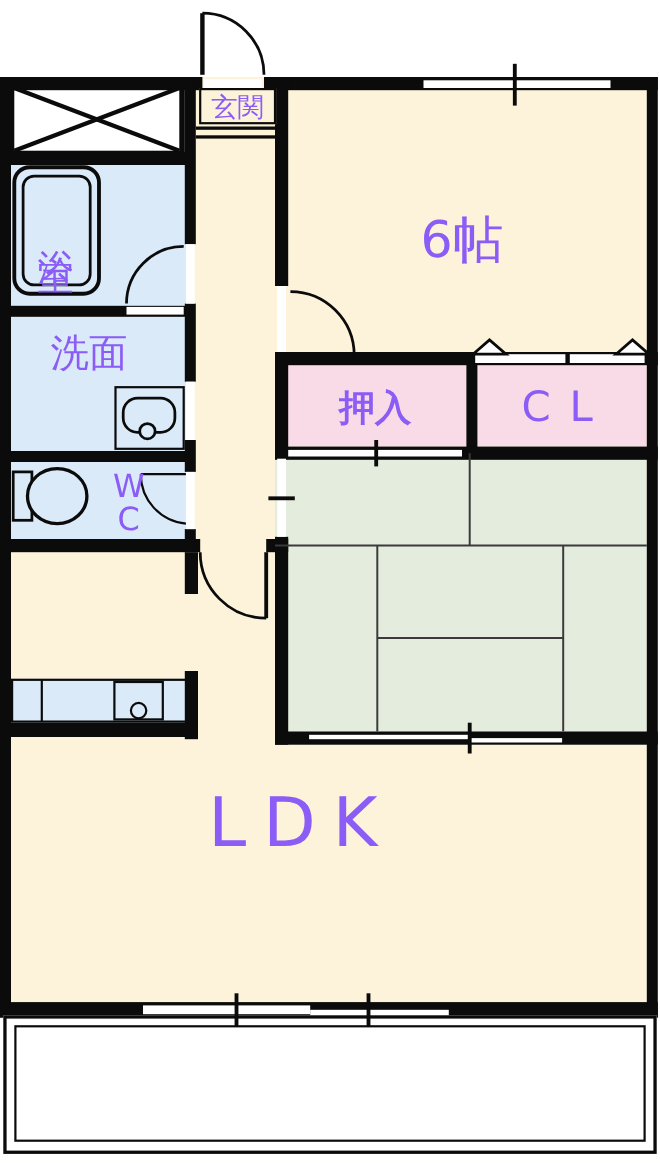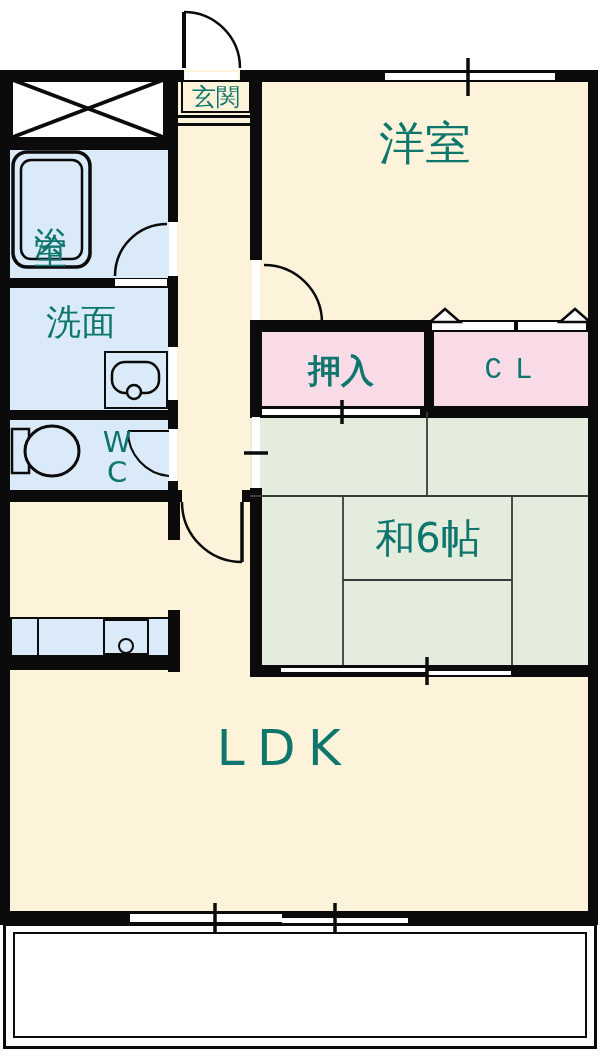--- a/index.html
+++ b/index.html
@@ -3,21 +3,21 @@
 <meta charset="utf-8">
 <style>
   html,body{margin:0;padding:0;background:#fff;}
   #plan{
     position:relative;width:600px;height:1057px;background:#fff;overflow:hidden;
     font-family:"DejaVu Sans","Liberation Sans",sans-serif;color:#111;
   }
   .room{position:absolute;}
   .w{position:absolute;background:var(--wall_black);}
   .g{position:absolute;background:#fff;}
-  .lbl{position:absolute;transform:translate(-50%,-50%);white-space:nowrap;color:#0f766e;line-height:1;}
+  .lbl{position:absolute;transform:translate(-50%,-50%);white-space:nowrap;color:#8b5cf6;line-height:1;}
   .vert{writing-mode:vertical-rl;text-orientation:upright;transform:translate(-50%,-50%);}
   svg.overlay{position:absolute;left:0;top:0;pointer-events:none;}
   .cream{background:var(--room_cream);}
   .blue{background:var(--wet_blue);}
   .pink{background:var(--closet_pink);}
   .green{background:var(--tatami_green);}
   .xbox{position:absolute;background:#fff;border:5px solid var(--wall_black);box-sizing:border-box;}
   .genkan-box{position:absolute;border:2px solid var(--wall_black);box-sizing:border-box;}
   .counter{position:absolute;background:var(--wet_blue);border:2px solid var(--wall_black);box-sizing:border-box;}
   .balc-outer{position:absolute;background:var(--balcony_white);border:3px solid var(--wall_black);box-sizing:border-box;}
@@ -161,25 +161,24 @@
     </g>
 
     <g stroke="#0b0b0b" fill="none" stroke-width="2">
       <line x1="38" y1="618" x2="38" y2="656"></line>
       <rect x="104" y="620" width="44" height="34"></rect>
       <circle cx="126" cy="646" r="7"></circle>
     </g>
   </svg>
 
   <div class="lbl" style="left:216px;top:97px;font-size:24px;">玄関</div>
-  <div class="lbl" style="left:425px;top:143px;font-size:46px;">洋室</div>
+  <div class="lbl" style="left:420px;top:218px;font-size:46px;">6帖</div>
   <div class="lbl" style="left:341px;top:370px;font-size:33px;font-weight:bold;">押入</div>
-  <div class="lbl" style="left:515px;top:370px;font-size:29px;letter-spacing:0.45em;font-family:Liberation Mono, monospace;">CL</div>
-  <div class="lbl" style="left:428px;top:538px;font-size:40px;">和6帖</div>
+  <div class="lbl" style="left:515px;top:370px;font-size:38px;letter-spacing:0.45em;">CL</div>
   <div class="lbl" style="left:81px;top:322px;font-size:35px;">洗面</div>
   <div class="lbl vert" style="left:51px;top:207px;font-size:33px;letter-spacing:0.18em;">浴室</div>
   <div class="lbl" style="left:117px;top:457px;font-size:29px;line-height:1.05;text-align:center;">
     <div>W</div>
     <div>C</div>
   </div>
-  <div class="lbl" style="left:285px;top:748px;font-size:50px;letter-spacing:0.25em;">LDK</div>
+  <div class="lbl" style="left:274px;top:748px;font-size:62px;letter-spacing:0.25em;">LDK</div>
 
 </div>
 
 </body></html>

